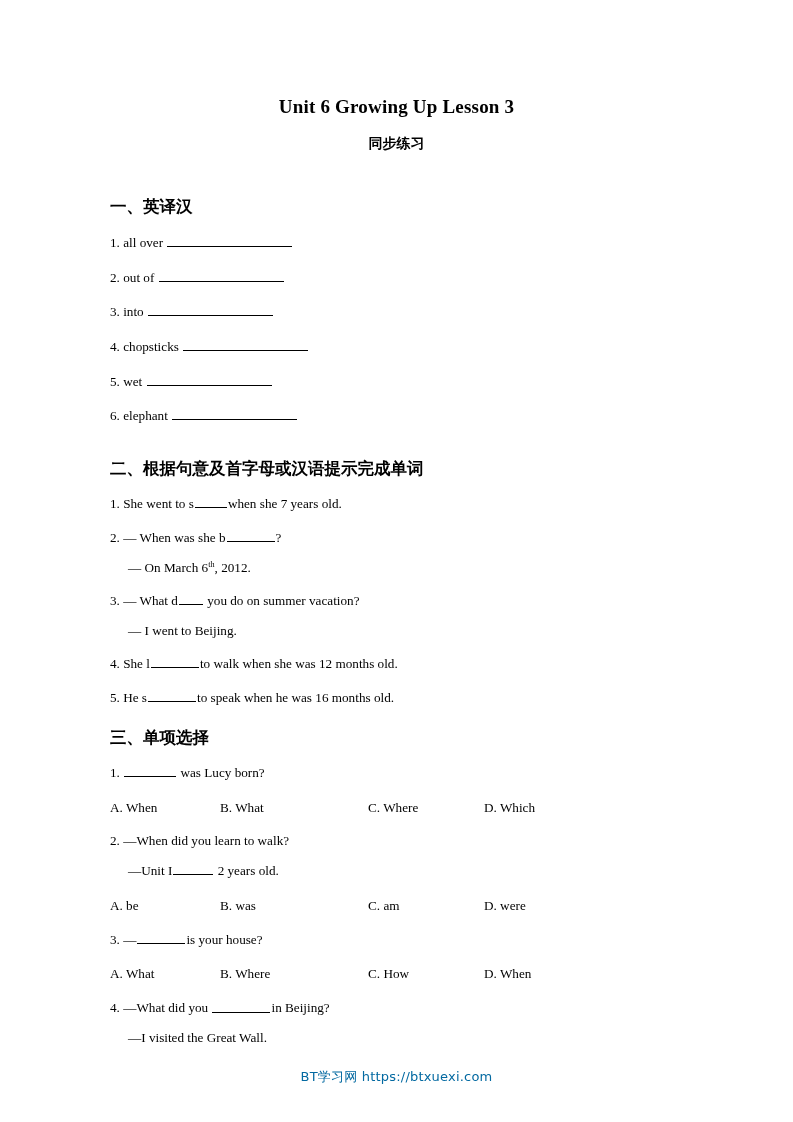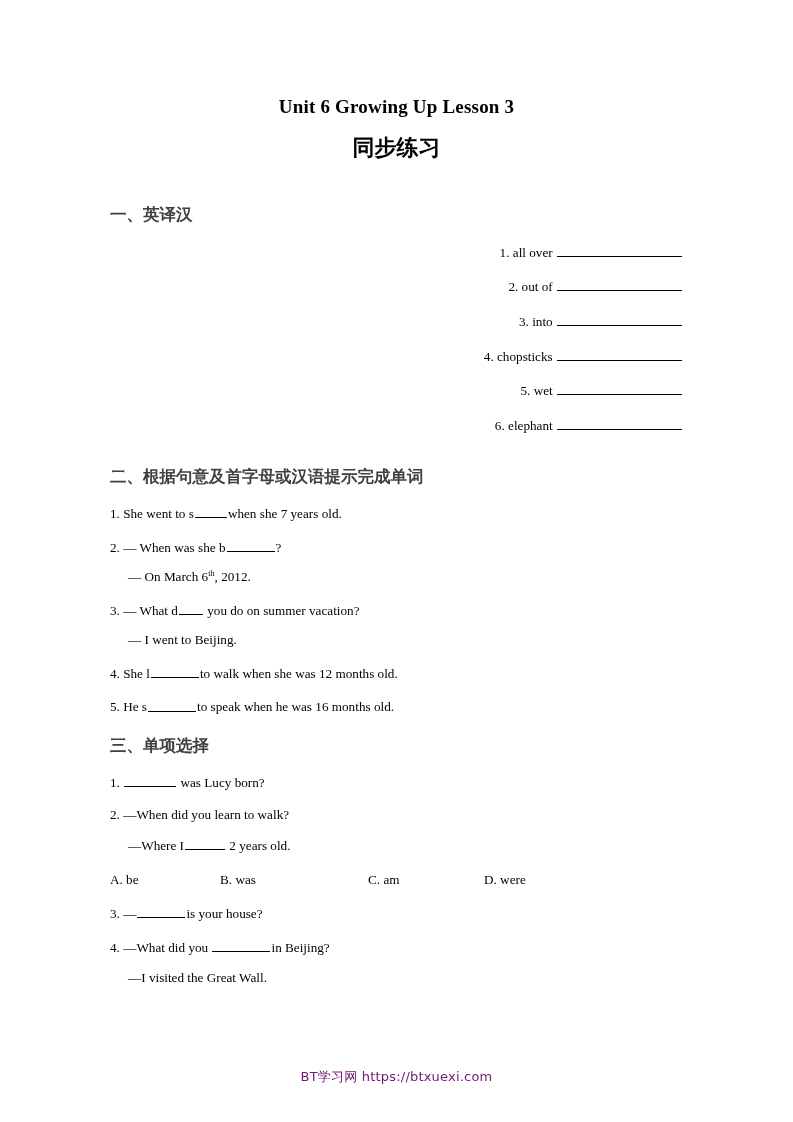--- a/index.html
+++ b/index.html
@@ -28,51 +28,51 @@
     text-align: center;
     font-size: 19px;
     font-weight: bold;
     letter-spacing: 0.2px;
     margin: 0;
     padding-top: 96px;
     line-height: 1.2;
   }
   .doc-subtitle {
     text-align: center;
-    font-size: 22px;
+    font-size: 14px;
     font-weight: bold;
     font-family: "DejaVu Sans", "Liberation Sans", sans-serif;
     margin: 0;
     padding-top: 16px;
     line-height: 1.2;
   }
 
   
   .section-heading {
-    font-family: Liberation Mono, monospace;
+    font-family: Liberation Sans, sans-serif;
     font-size: 16.5px;
     font-weight: bold;
-    color: #404040;
+    color: #000000;
     margin: 0;
     padding: 0;
     line-height: 1.3;
     white-space: nowrap;
   }
   #sec1-heading { margin-top: 44px; }
   #sec2-heading { margin-top: 33px; }
   #sec3-heading { margin-top: 20px; }
 
   
   .q-line {
     font-size: 13.2px;
     line-height: 1.25;
     margin: 0;
     white-space: nowrap;
   }
-  .sec1-list .q-line { margin-top: 17px; text-align: right; }
+  .sec1-list .q-line { margin-top: 17px; }
   .sec1-list { margin-top: 13px; }
 
   .sec2-list { margin-top: 11px; }
   .sec2-list .q-line { margin-top: 16px; }
   .sec2-list .q-line.answer { margin-top: 13px; padding-left: 18px; }
 
   .sec3-list { margin-top: 12px; }
   .sec3-list .q-line { margin-top: 16px; }
   .sec3-list .q-line.answer { margin-top: 13px; padding-left: 18px; }
 
@@ -111,21 +111,21 @@
 
   
   .watermark {
     position: absolute;
     left: 0;
     right: 0;
     top: 1068px;
     text-align: center;
     font-family: "DejaVu Sans", "Liberation Sans", sans-serif;
     font-size: 13px;
-    color: #701a75;
+    color: #0369a1;
     letter-spacing: 0.2px;
     white-space: nowrap;
   }
 </style>
 </head>
 <body>
 
 <div class="page">
 
   <h1 class="doc-title">Unit 6 Growing Up Lesson 3</h1>
@@ -194,37 +194,49 @@
 
   </div>
 
   <h3 class="section-heading" id="sec3-heading">三、单项选择</h3>
 
   <div class="sec3-list">
 
     <div class="q-line">
       <span>1. </span><span class="blank" style="width:52px"></span><span> was Lucy born?</span>
     </div>
+    <div class="options">
+      <span class="opt opt-a">A. When</span>
+      <span class="opt opt-b">B. What</span>
+      <span class="opt opt-c">C. Where</span>
+      <span class="opt opt-d">D. Which</span>
+    </div>
 
     <div class="q-line">
       <span>2. —When did you learn to walk?</span>
     </div>
     <div class="q-line answer">
-      <span>—Where I</span><span class="blank" style="width:40px"></span><span> 2 years old.</span>
+      <span>—Unit I</span><span class="blank" style="width:40px"></span><span> 2 years old.</span>
     </div>
     <div class="options">
       <span class="opt opt-a">A. be</span>
       <span class="opt opt-b">B. was</span>
       <span class="opt opt-c">C. am</span>
       <span class="opt opt-d">D. were</span>
     </div>
 
     <div class="q-line">
       <span>3. —</span><span class="blank" style="width:48px"></span><span>is your house?</span>
     </div>
+    <div class="options">
+      <span class="opt opt-a">A. What</span>
+      <span class="opt opt-b">B. Where</span>
+      <span class="opt opt-c">C. How</span>
+      <span class="opt opt-d">D. When</span>
+    </div>
 
     <div class="q-line">
       <span>4. —What did you </span><span class="blank" style="width:58px"></span><span>in Beijing?</span>
     </div>
     <div class="q-line answer">
       <span>—I visited the Great Wall.</span>
     </div>
 
   </div>
 

